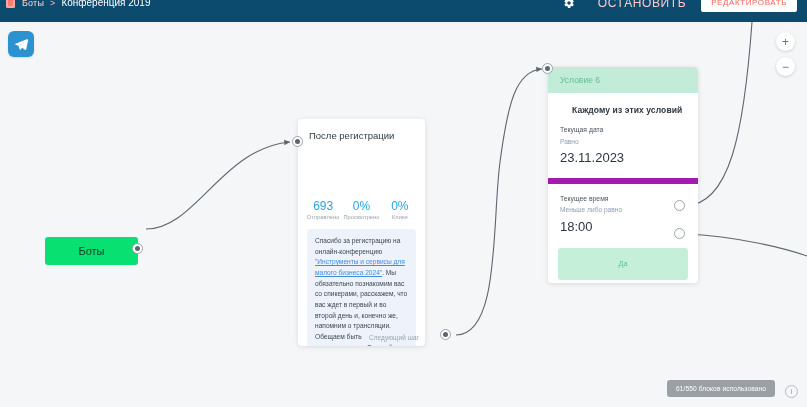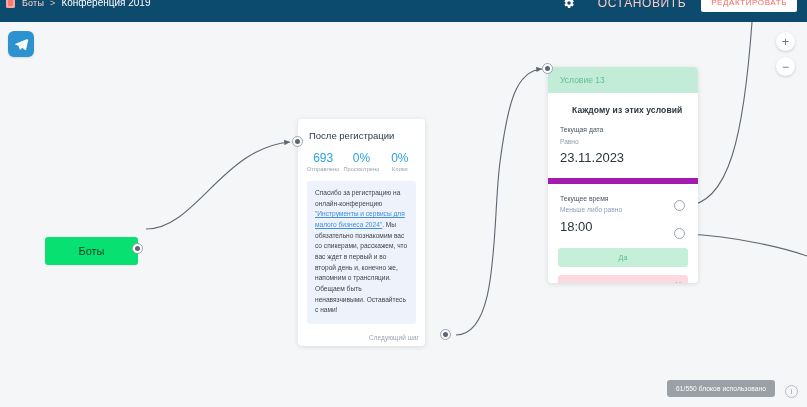--- a/index.html
+++ b/index.html
@@ -130,21 +130,21 @@
   }
   .node-msg-title {
     font-size: 9.5px; color: #2e3a45;
     padding: 11px 10px 0 11px;
   }
   .stats {
     display: flex; padding: 10px 6px 9px 6px;
     justify-content: space-around; align-items: flex-start;
   }
   .stat { text-align: center; flex: 1 1 0; }
-  .stat .v { font-size: 12px; color: #29a3e0; line-height: 1.25; }
+  .stat .v { font-size: 12px; color: #29a3e0; line-height: 1.25; margin-top: 48px; }
   .stat .k { font-size: 5.6px; color: #97a1ab; letter-spacing: .1px; }
 
   .bubble-wrap { padding: 0 9px; }
   .bubble {
     background: #eef2fb; border-radius: 3px;
     padding: 7px 8px 8px 8px;
     font-size: 6.6px; line-height: 1.62; color: #3d4752;
   }
   .bubble a { color: #3f8ede; text-decoration: underline; }
 
@@ -172,21 +172,21 @@
     padding: 12px 10px 0 24px; letter-spacing: .1px;
   }
   .cond-group { padding: 9px 12px 0 12px; }
   .cond-group.divided { border-top: 6px solid #a21caf; margin-top: 9px; }
   .cond-field { font-size: 6.8px; color: #4b555f; line-height: 1.7; }
   .cond-op { font-size: 6.6px; color: #8f9db6; line-height: 1.7; }
   .cond-val { font-size: 13px; color: #2b3640; line-height: 1.7; }
 
   .branches { padding: 10px 10px 0 10px; }
   .branch {
-    height: 19px; border-radius: 3px;
+    height: 32px; border-radius: 3px;
     display: flex; align-items: center; justify-content: center;
     margin-bottom: 8px; position: relative;
   }
   .branch.yes { background: #c6efda; }
   .branch.yes .lbl { font-size: 7.2px; color: #5bbf90; }
   .branch.no { background: #fbd9de; justify-content: flex-end; }
   .branch.no .lbl { font-size: 7.2px; color: #e37b8d; }
 
   
   .status-pill {
@@ -287,21 +287,21 @@
         </div>
       </div>
 
       <div class="next-step">Следующий шаг</div>
     </div>
     <div class="port" style="left:292px; top:114px;"></div>
     <div class="port" style="left:440px; top:307px;"></div>
 
     <div class="node-cond">
       <div class="cond-head">
-        <span class="lbl">Условие 13</span>
+        <span class="lbl">Условие 6</span>
       </div>
       <div class="cond-title">Каждому из этих условий</div>
 
       <div class="cond-group">
         <div class="cond-field">Текущая дата</div>
         <div class="cond-op">Равно</div>
         <div class="cond-val">23.11.2023</div>
       </div>
 
       <div class="cond-group divided">

